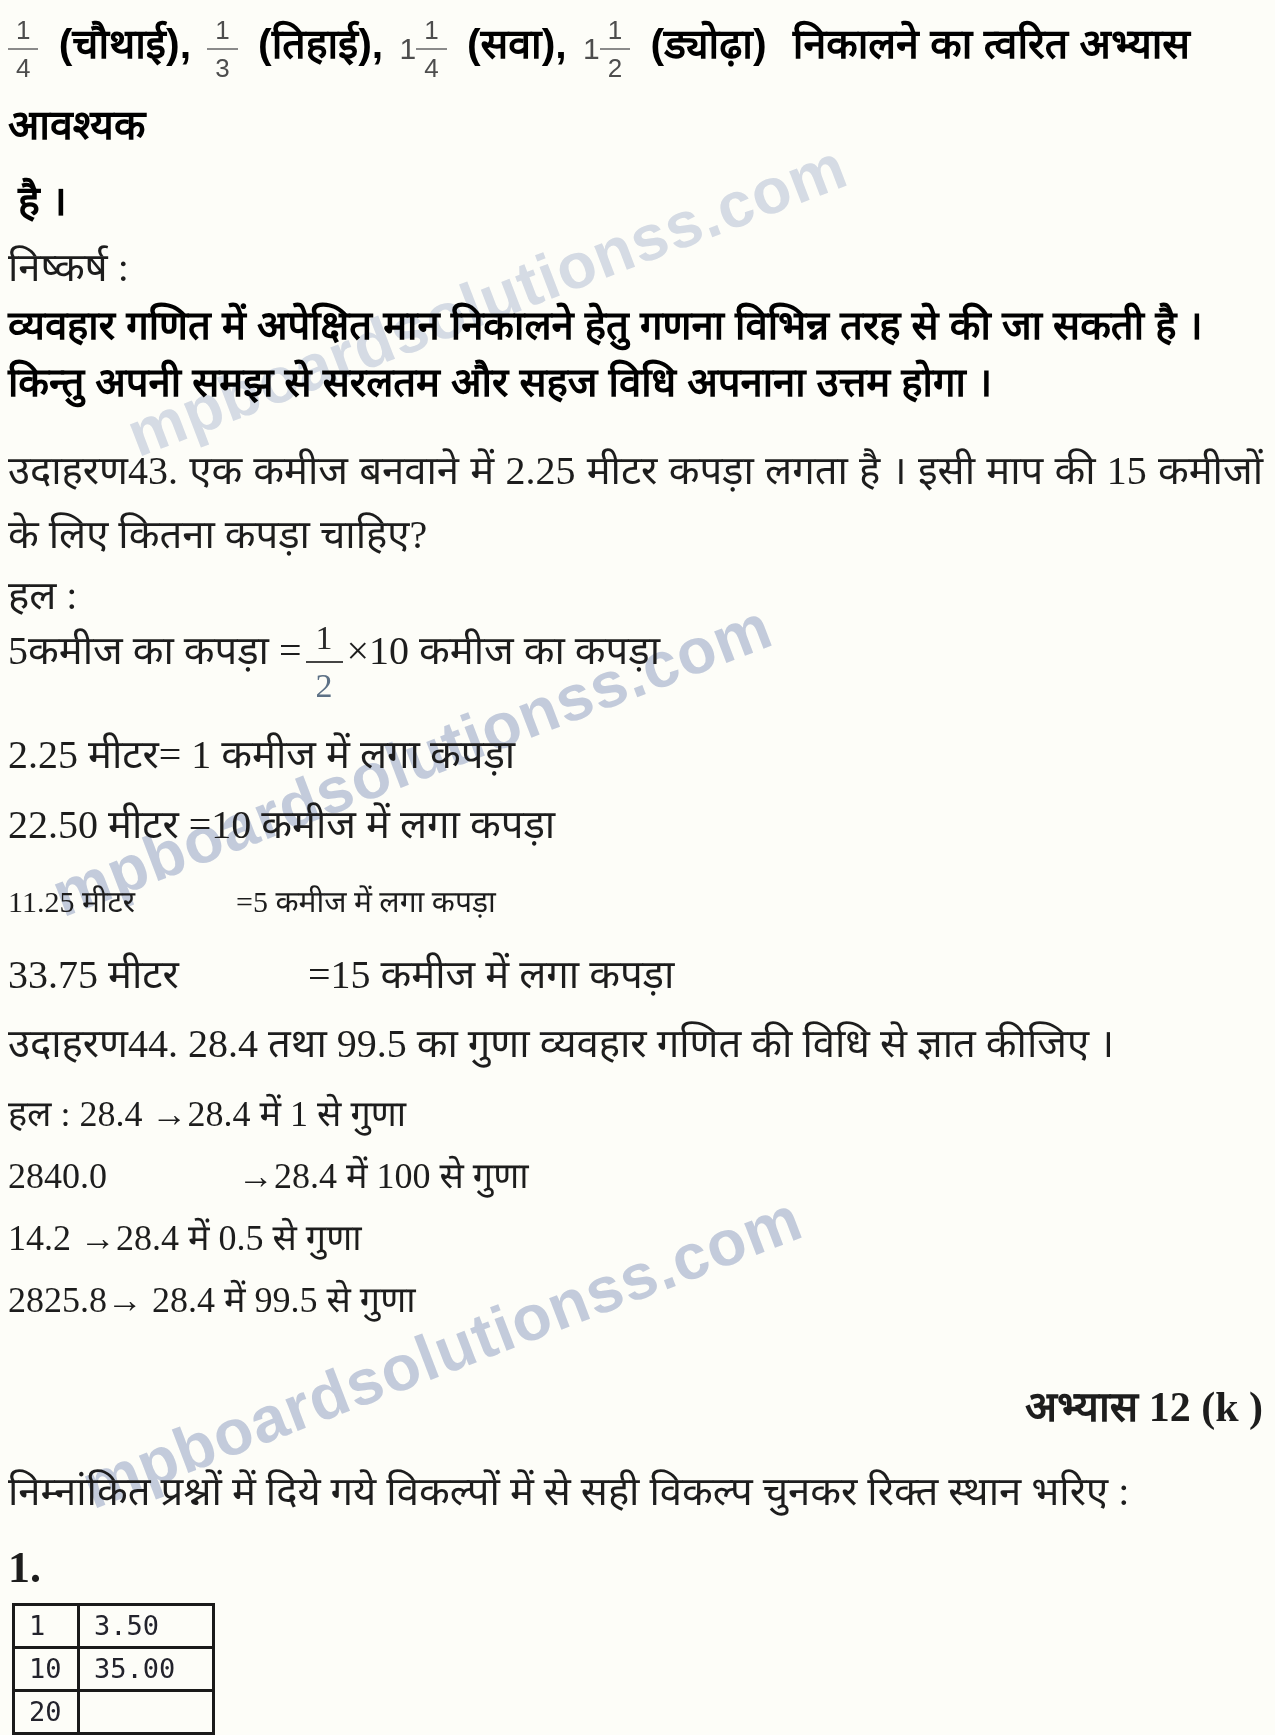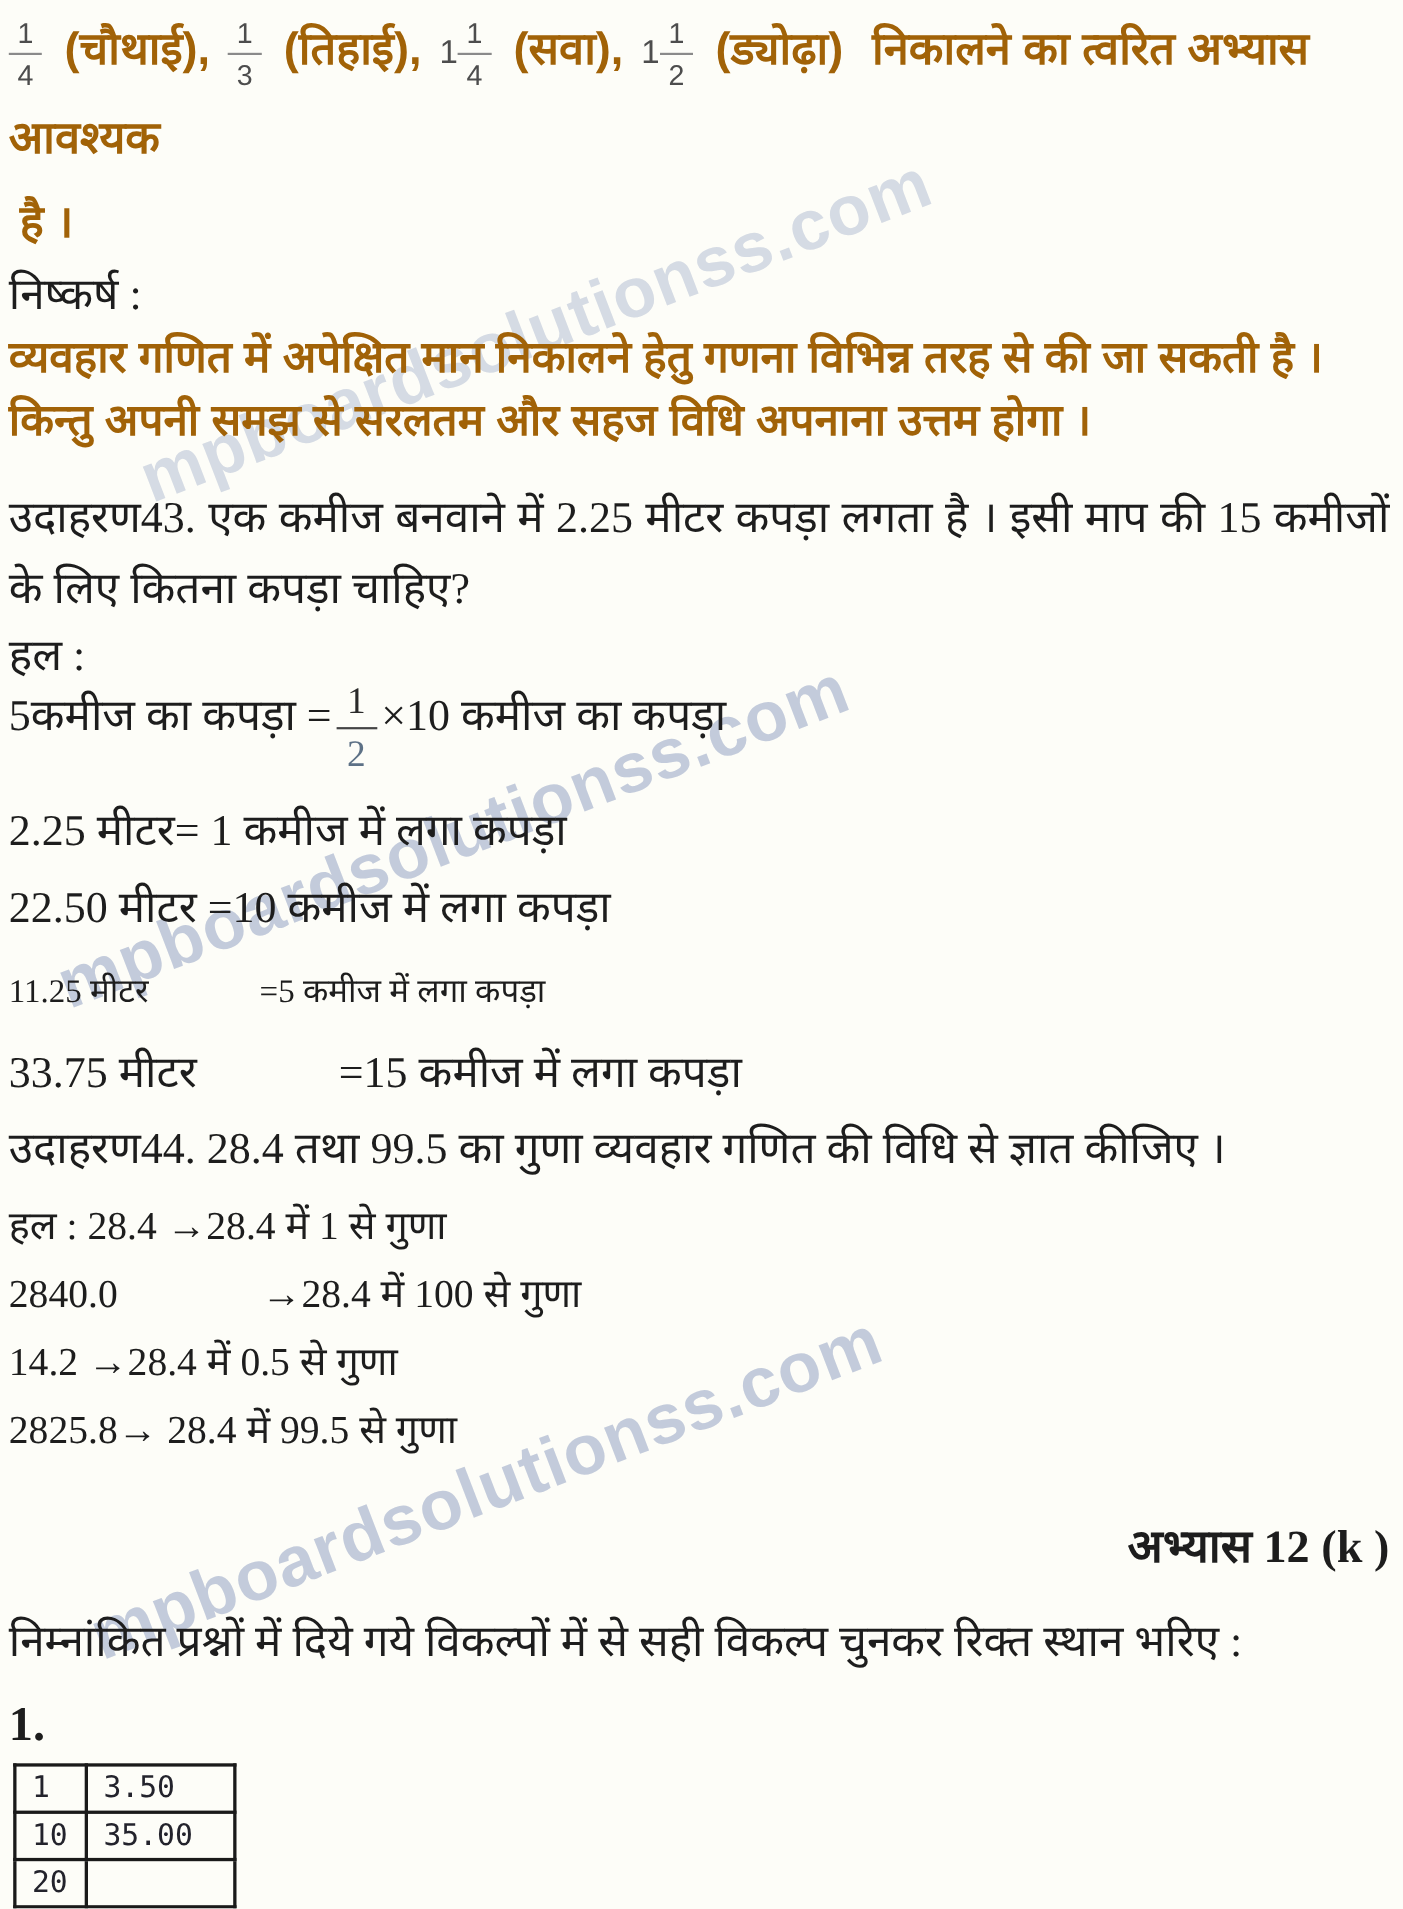--- a/index.html
+++ b/index.html
@@ -25,21 +25,21 @@
     transform-origin: 0 50%;
     z-index: 0;
     user-select: none;
   }
   .wm1 { left: 130px; top: 400px; color: rgba(147,162,194,0.38); }
   .wm2 { left: 55px;  top: 860px; }
   .wm3 { left: 85px;  top: 1452px; }
 
   .content { position: relative; z-index: 1; padding: 0 12px 0 8px; }
 
-  .red  { color: #a16207; font-weight: 700; font-family: "Liberation Sans", sans-serif; }
+  .red  { color: #000000; font-weight: 700; font-family: "Liberation Sans", sans-serif; }
   .b    { font-weight: 400; }
 
   
   .intro { margin: 0; padding-top: 6px; font-size: 41px; line-height: 76px; }
   .intro .red { font-size: 41px; margin: 0 6px 0 10px; }
   .frac {
     display: inline-block; vertical-align: middle; text-align: center;
     font-family: "Liberation Sans", sans-serif; color: #4d4d4d; line-height: 1;
   }
   .frac .num { display: block; font-size: 26px; padding: 0 8px 5px; }

